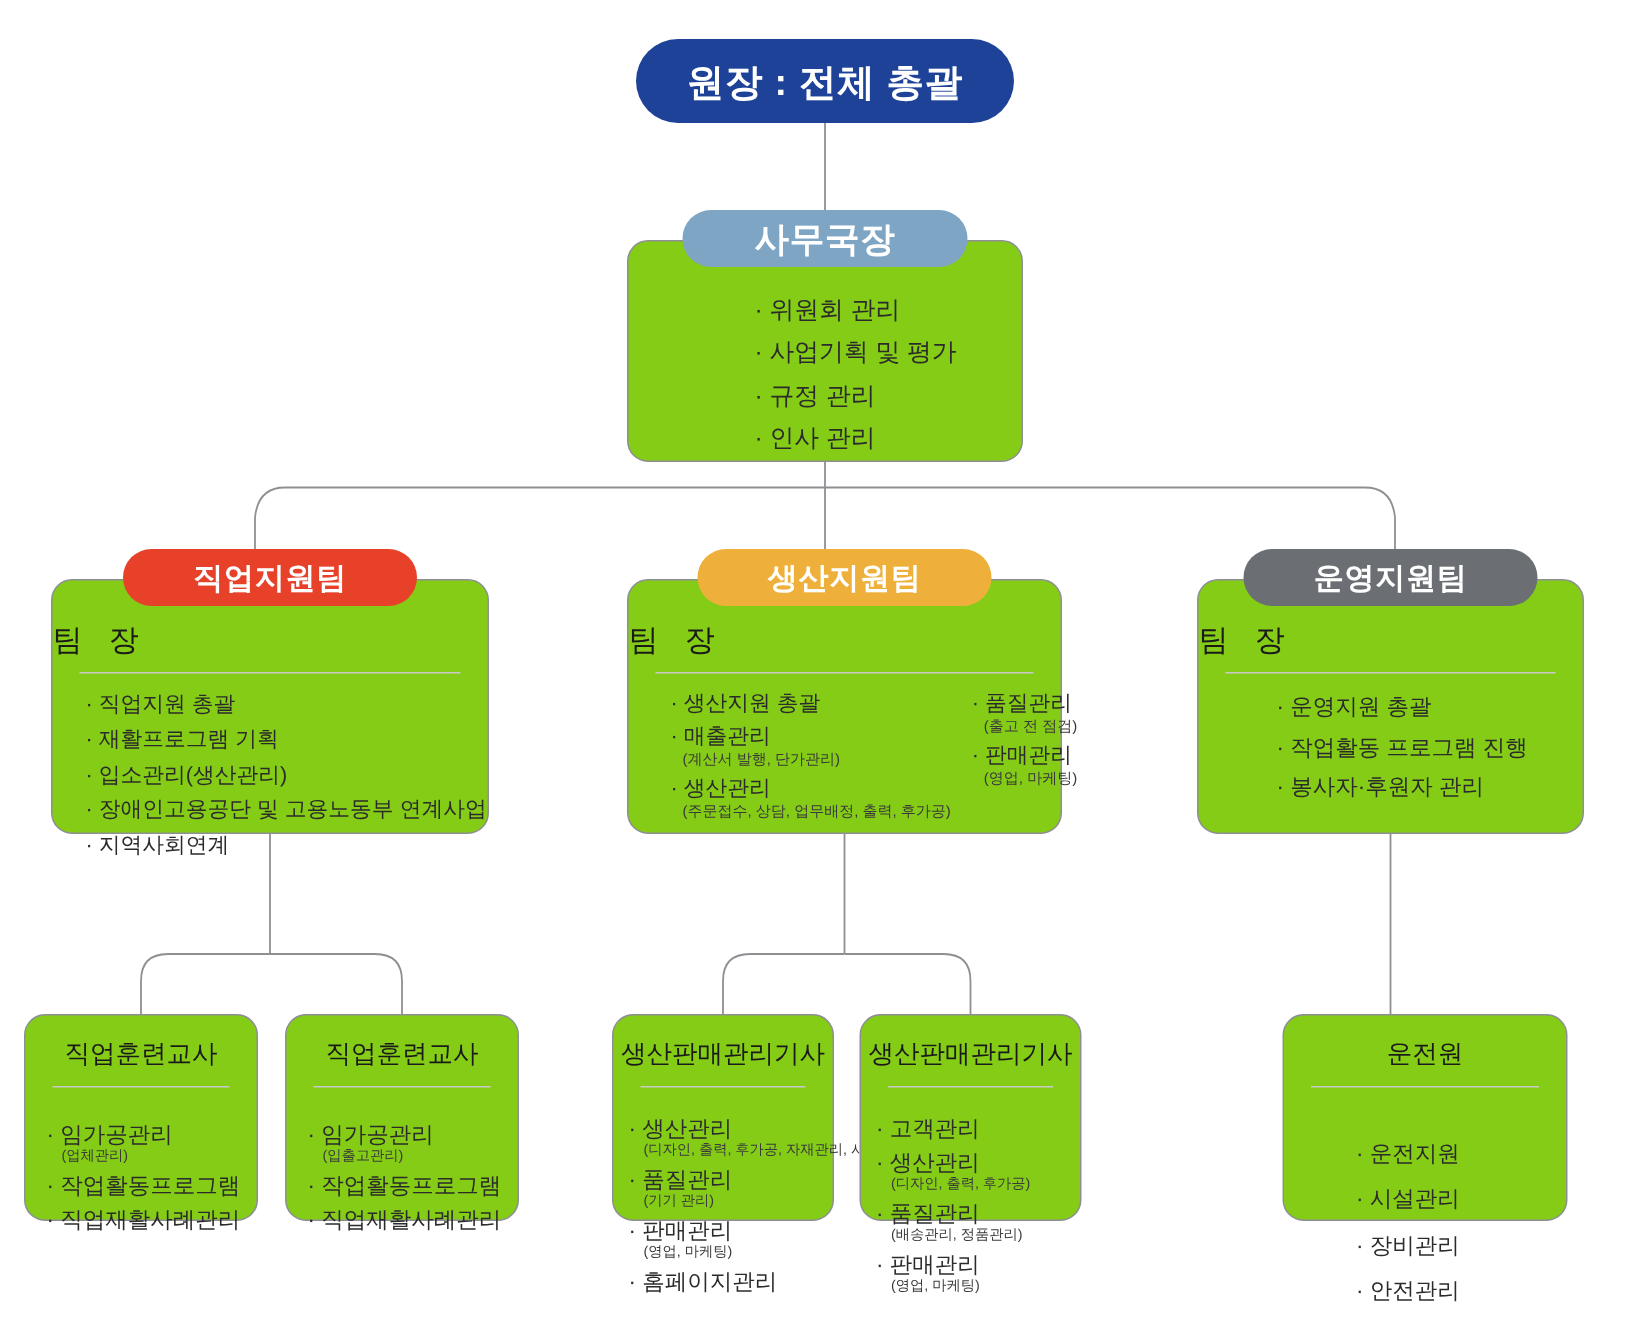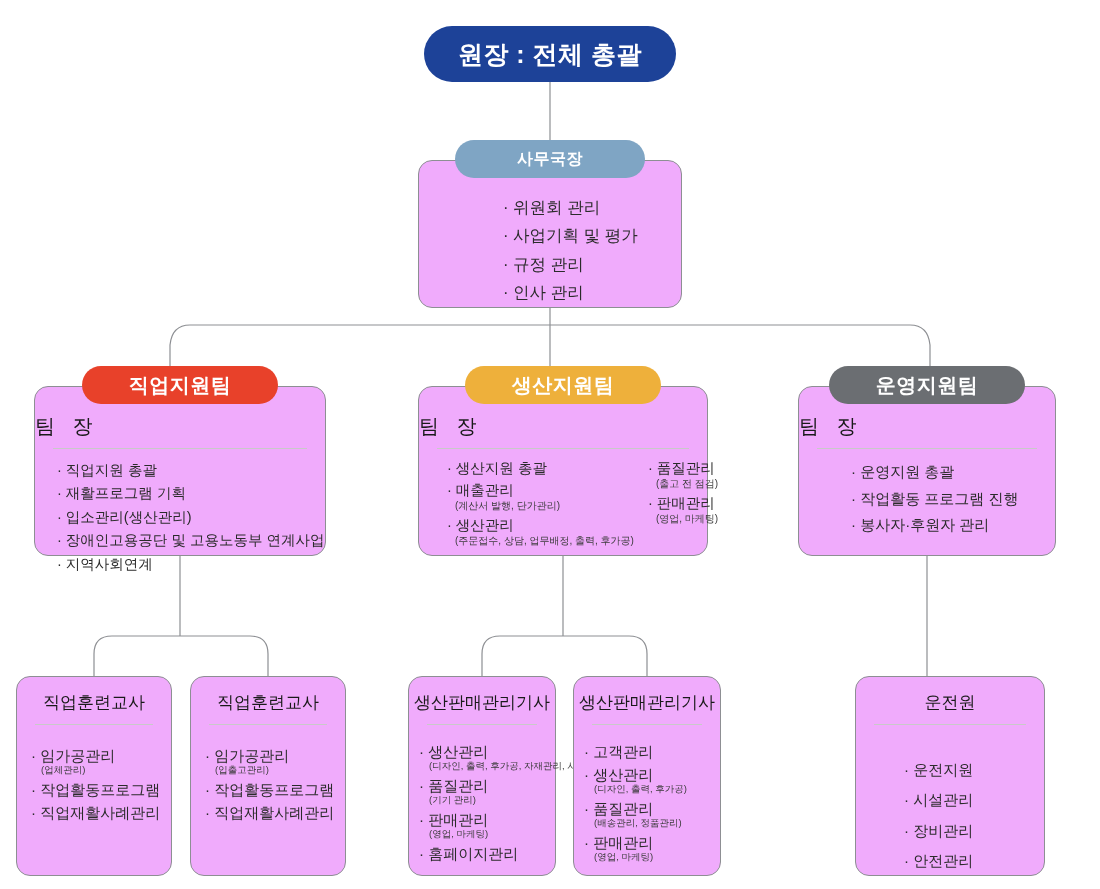--- a/index.html
+++ b/index.html
@@ -33,39 +33,39 @@
     color: #ffffff;
     font-weight: bold;
     letter-spacing: .5px;
     white-space: nowrap;
     z-index: 4;
   }
 
   .card {
     position: absolute;
     left: 0; right: 0;
-    background: #f0abfc;
+    background: #84cc16;
     border: 1px solid #8d8f93;
     border-radius: 14px;
     z-index: 2;
   }
 
   
   .root-node { left: 424px; top: 26px; width: 252px; height: 40px; }
   .root-pill {
     position: static; transform: none;
     width: 252px; height: 56px;
     background: #1d4298;
     font-size: 25px;
     border-radius: 999px;
   }
 
   
   .sec-node { left: 418px; top: 140px; width: 264px; height: 168px; }
-  .sec-pill { width: 190px; height: 38px; background: #7fa5c4; font-size: 16px; }
+  .sec-pill { width: 190px; height: 38px; background: #7fa5c4; font-size: 23px; }
   .sec-card { top: 20px; bottom: 0; padding: 32px 0 0 0; }
   .sec-list {
     font-size: 16.5px; color: #2b2b2b; line-height: 1.72;
     padding-left: 84px;
   }
   .sec-list li { list-style: none; white-space: nowrap; }
 
   
   .team-node { top: 366px; height: 190px; }
   .team-pill { width: 196px; height: 38px; font-size: 20px; }
@@ -95,21 +95,21 @@
   .col-a { padding-left: 14px; }
   .col-b { padding-left: 14px; }
   .entry { margin-bottom: 3px; }
   .entry .main { font-size: 14.5px; color: #2b2b2b; white-space: nowrap; }
   .entry .sub {
     font-size: 10px; color: #3a3a3a; white-space: nowrap;
     margin-top: -1px; padding-left: 8px;
   }
 
   
-  .leaf-node { top: 676px; height: 200px; }
+  .leaf-node { top: 676px; height: 138px; }
   .leaf-card {
     top: 0; bottom: 0; padding-top: 14px;
   }
   .leaf-title {
     text-align: center; font-size: 17px; color: #1a1a1a; white-space: nowrap;
     padding-bottom: 10px;
   }
   .leaf-body { padding: 12px 0 0 14px; }
   .leaf-entry { margin-bottom: 4px; }
   .leaf-entry .main { font-size: 15px; color: #2b2b2b; white-space: nowrap; }

